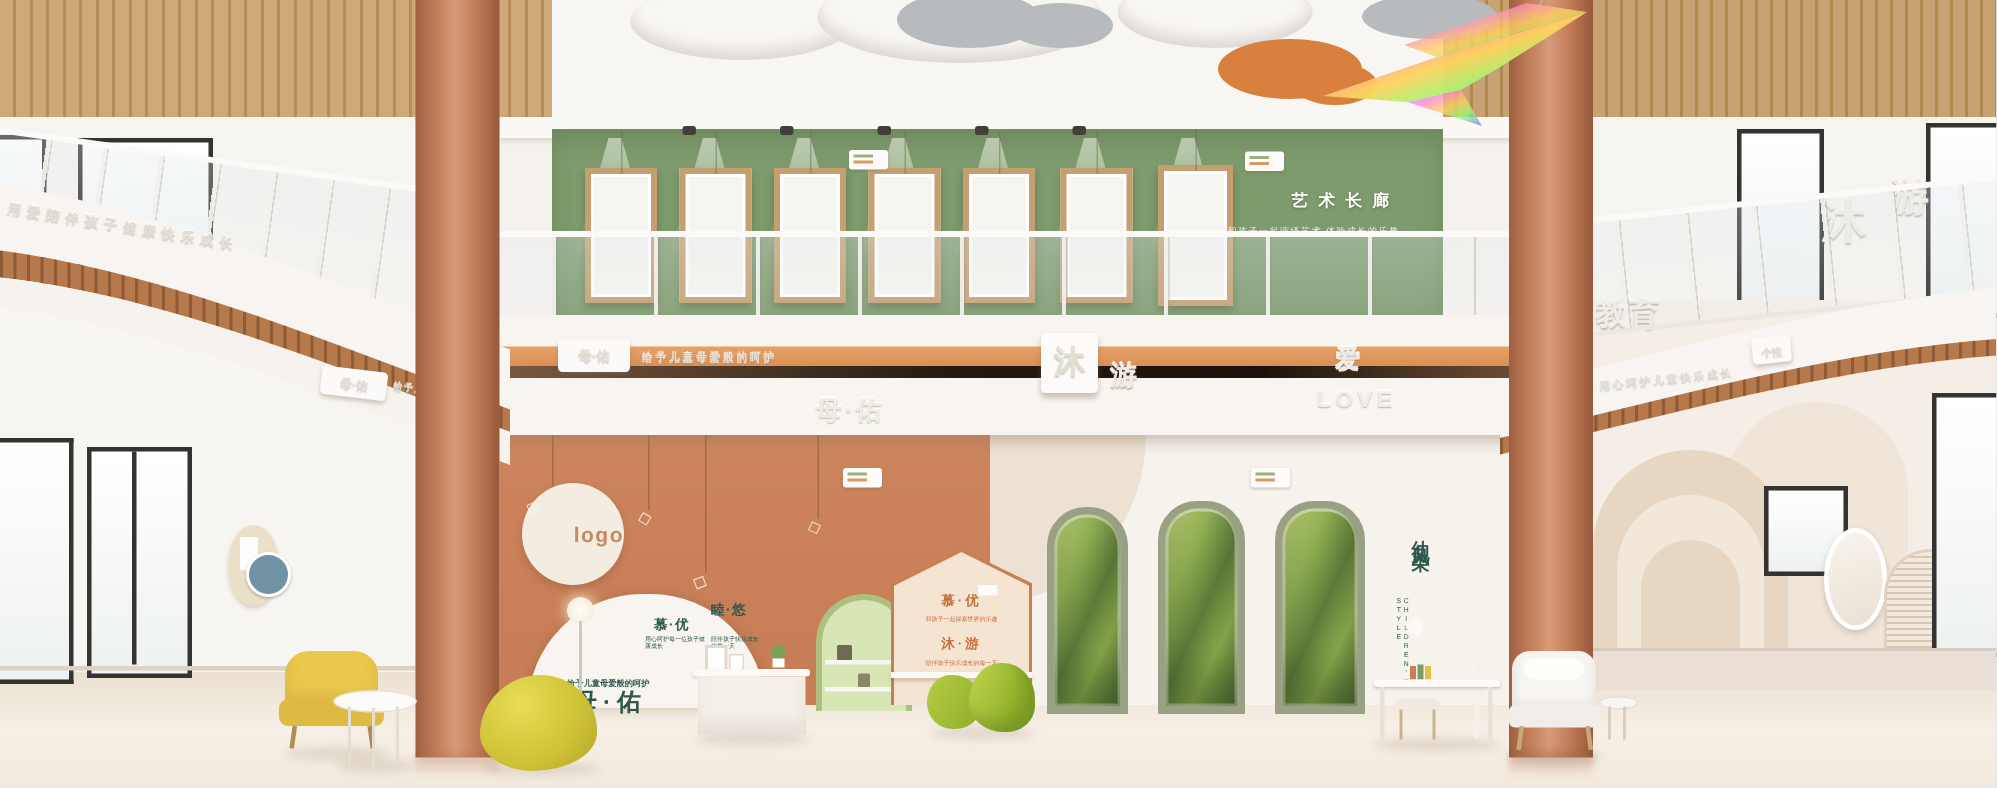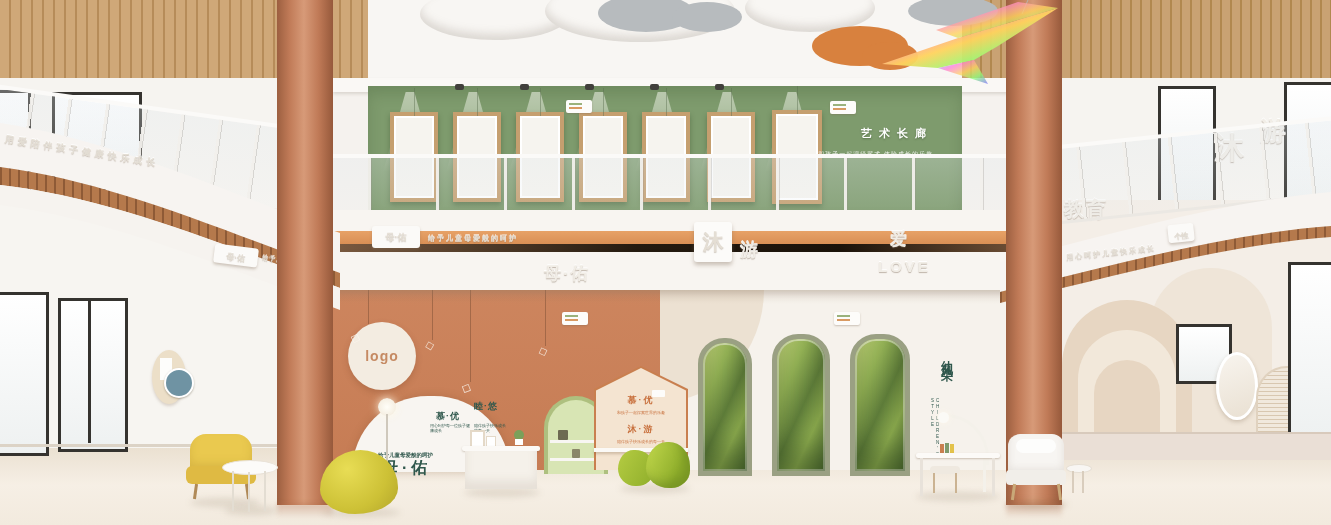--- a/index.html
+++ b/index.html
@@ -172,21 +172,21 @@
   </div>
 
   <div class="abs" style="left:333px;top:288px;width:675px;height:182px;background:#f6f2ec;"></div>
   <div class="abs" style="left:333px;top:290px;width:332px;height:180px;background:linear-gradient(180deg,#cd855e,#c67c54);"></div>
   <div class="abs" style="left:660px;top:290px;width:104px;height:112px;background:#ece1d2;border-radius:0 0 100% 0;"></div>
 
   <div class="abs" style="left:368px;top:288px;width:1px;height:36px;background:rgba(90,55,35,.35);"></div>
   <div class="abs" style="left:432px;top:288px;width:1px;height:52px;background:rgba(90,55,35,.35);"></div>
   <div class="abs" style="left:470px;top:288px;width:1px;height:94px;background:rgba(90,55,35,.35);"></div>
   <div class="abs" style="left:545px;top:288px;width:1px;height:58px;background:rgba(90,55,35,.35);"></div>
-  <div class="abs" style="left:348px;top:322px;width:68px;height:68px;border-radius:50%;background:#f3ece1;box-shadow:0 3px 6px rgba(110,60,30,.25);text-align:center;">
+  <div class="abs" style="left:348px;top:322px;width:68px;height:68px;border-radius:50%;background:#f3ece1;box-shadow:0 3px 6px rgba(110,60,30,.25);text-align:right;">
     <span style="font-size:14px;font-weight:bold;color:#c58a63;line-height:68px;letter-spacing:1px;">logo</span>
   </div>
   <span class="abs" style="left:351px;top:330px;font-size:13px;color:rgba(250,245,238,.8);transform:rotate(18deg);">◇</span>
   <span class="abs" style="left:425px;top:338px;font-size:12px;color:rgba(250,245,238,.8);transform:rotate(-14deg);">◇</span>
   <span class="abs" style="left:462px;top:380px;font-size:13px;color:rgba(250,245,238,.8);transform:rotate(24deg);">◇</span>
   <span class="abs" style="left:538px;top:344px;font-size:12px;color:rgba(250,245,238,.8);transform:rotate(-20deg);">◇</span>
 
   <div class="abs" style="left:352px;top:396px;width:158px;height:76px;background:#f8f5f1;border-radius:80px 80px 0 0;box-shadow:0 0 8px rgba(120,70,40,.25);">
     <div class="abs grn" style="left:84px;top:14px;font-size:9px;letter-spacing:1px;">慕·优</div>
     <div class="abs grn" style="left:122px;top:4px;font-size:9px;letter-spacing:1px;">睦·悠</div>

